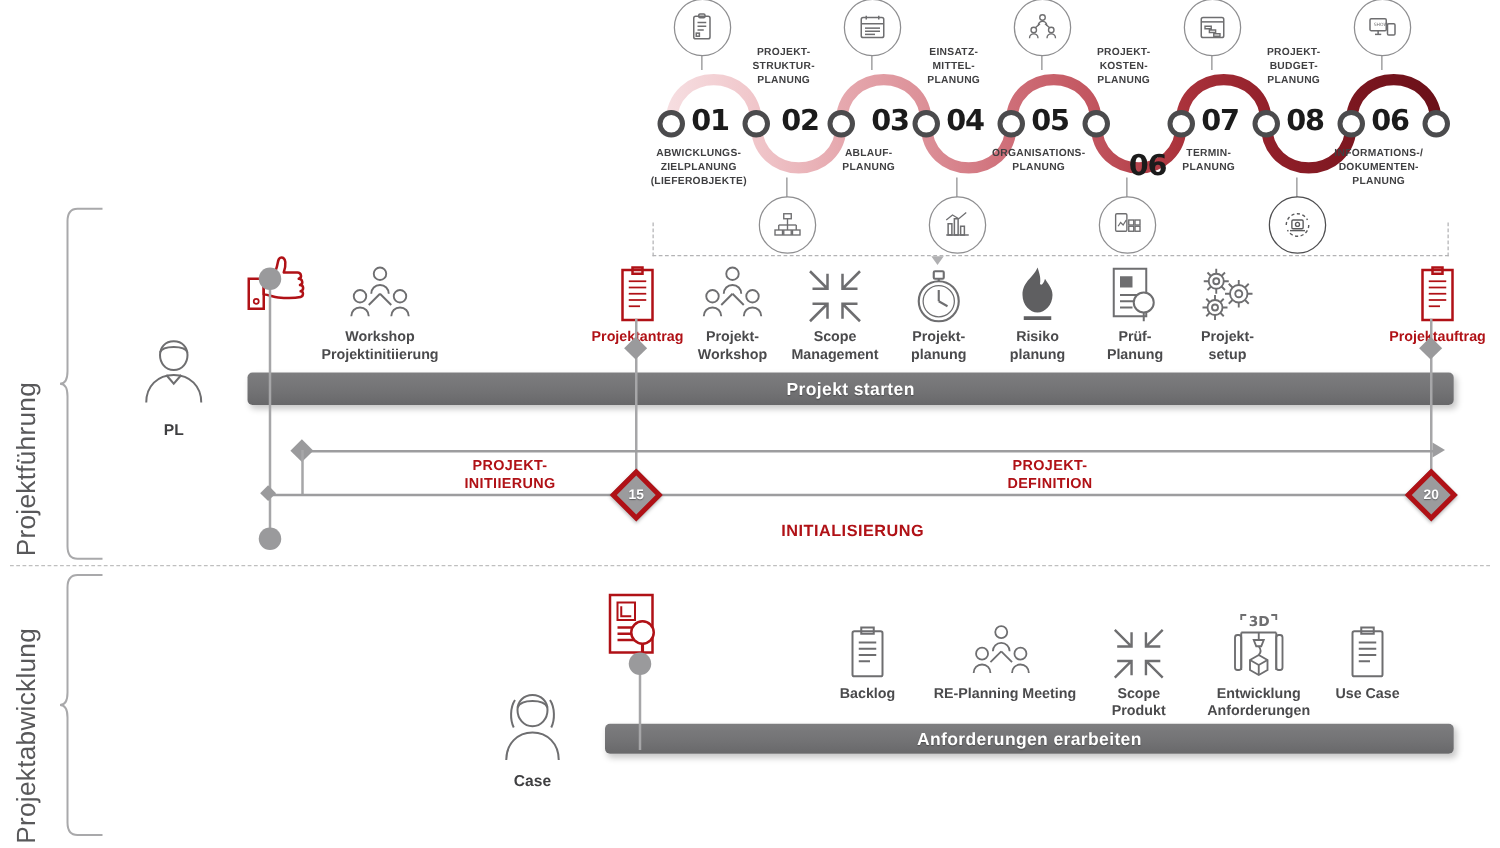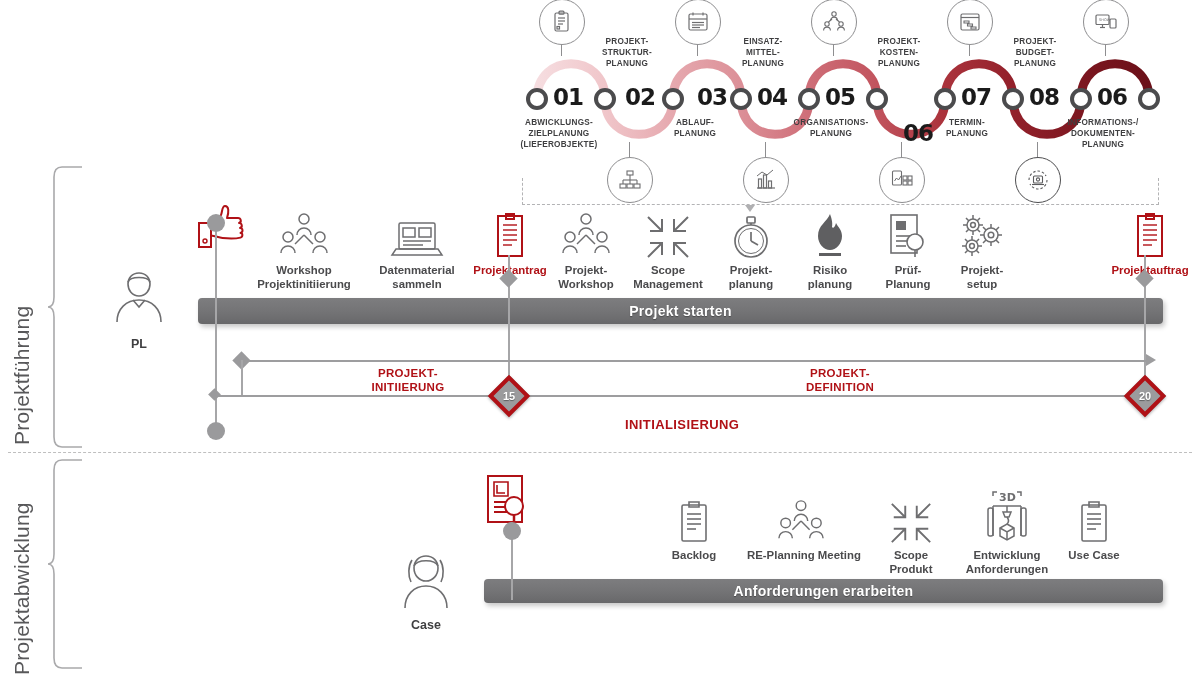--- a/index.html
+++ b/index.html
@@ -332,33 +332,20 @@
           <path d="M7 42c0-4 3-7 7-7s7 3 7 7"></path>
         <circle cx="46" cy="26" r="5"></circle>
           <path d="M39 42c0-4 3-7 7-7s7 3 7 7"></path>
         <line x1="30" y1="24" x2="21" y2="33"></line>
           <line x1="30" y1="24" x2="39" y2="33"></line>
       </svg>
     </div>
     <div class="cap">Workshop<br>Projektinitiierung</div>
   </div>
 
-  <div class="act" style="left:363px;top:207px;">
-    <div class="glyph">
-      <svg width="56" height="42" viewBox="0 0 56 42" fill="none" stroke="#6e6e70" stroke-width="1.5">
-        <rect x="10" y="4" width="36" height="26" rx="1.5"></rect>
-        <rect x="14" y="9" width="12" height="9"></rect>
-          <rect x="30" y="9" width="12" height="9"></rect>
-        <line x1="14" y1="22" x2="42" y2="22"></line>
-          <line x1="14" y1="26" x2="34" y2="26"></line>
-        <path d="M3 36h50l-4-6H7z"></path>
-      </svg>
-    </div>
-    <div class="cap">Datenmaterial<br>sammeln</div>
-  </div>
 
   <div class="act" style="left:456px;top:207px;">
     <div class="glyph">
       <svg width="40" height="50" viewBox="0 0 40 50" fill="none" stroke="#b01116" stroke-width="2">
         <rect x="8" y="5" width="24" height="40"></rect>
         <path d="M16 3h8v5h-8z"></path>
         <line x1="13" y1="14" x2="27" y2="14" stroke-width="1.4"></line>
         <line x1="13" y1="19" x2="27" y2="19" stroke-width="1.4"></line>
         <line x1="13" y1="24" x2="27" y2="24" stroke-width="1.4"></line>
         <line x1="13" y1="29" x2="27" y2="29" stroke-width="1.4"></line>

